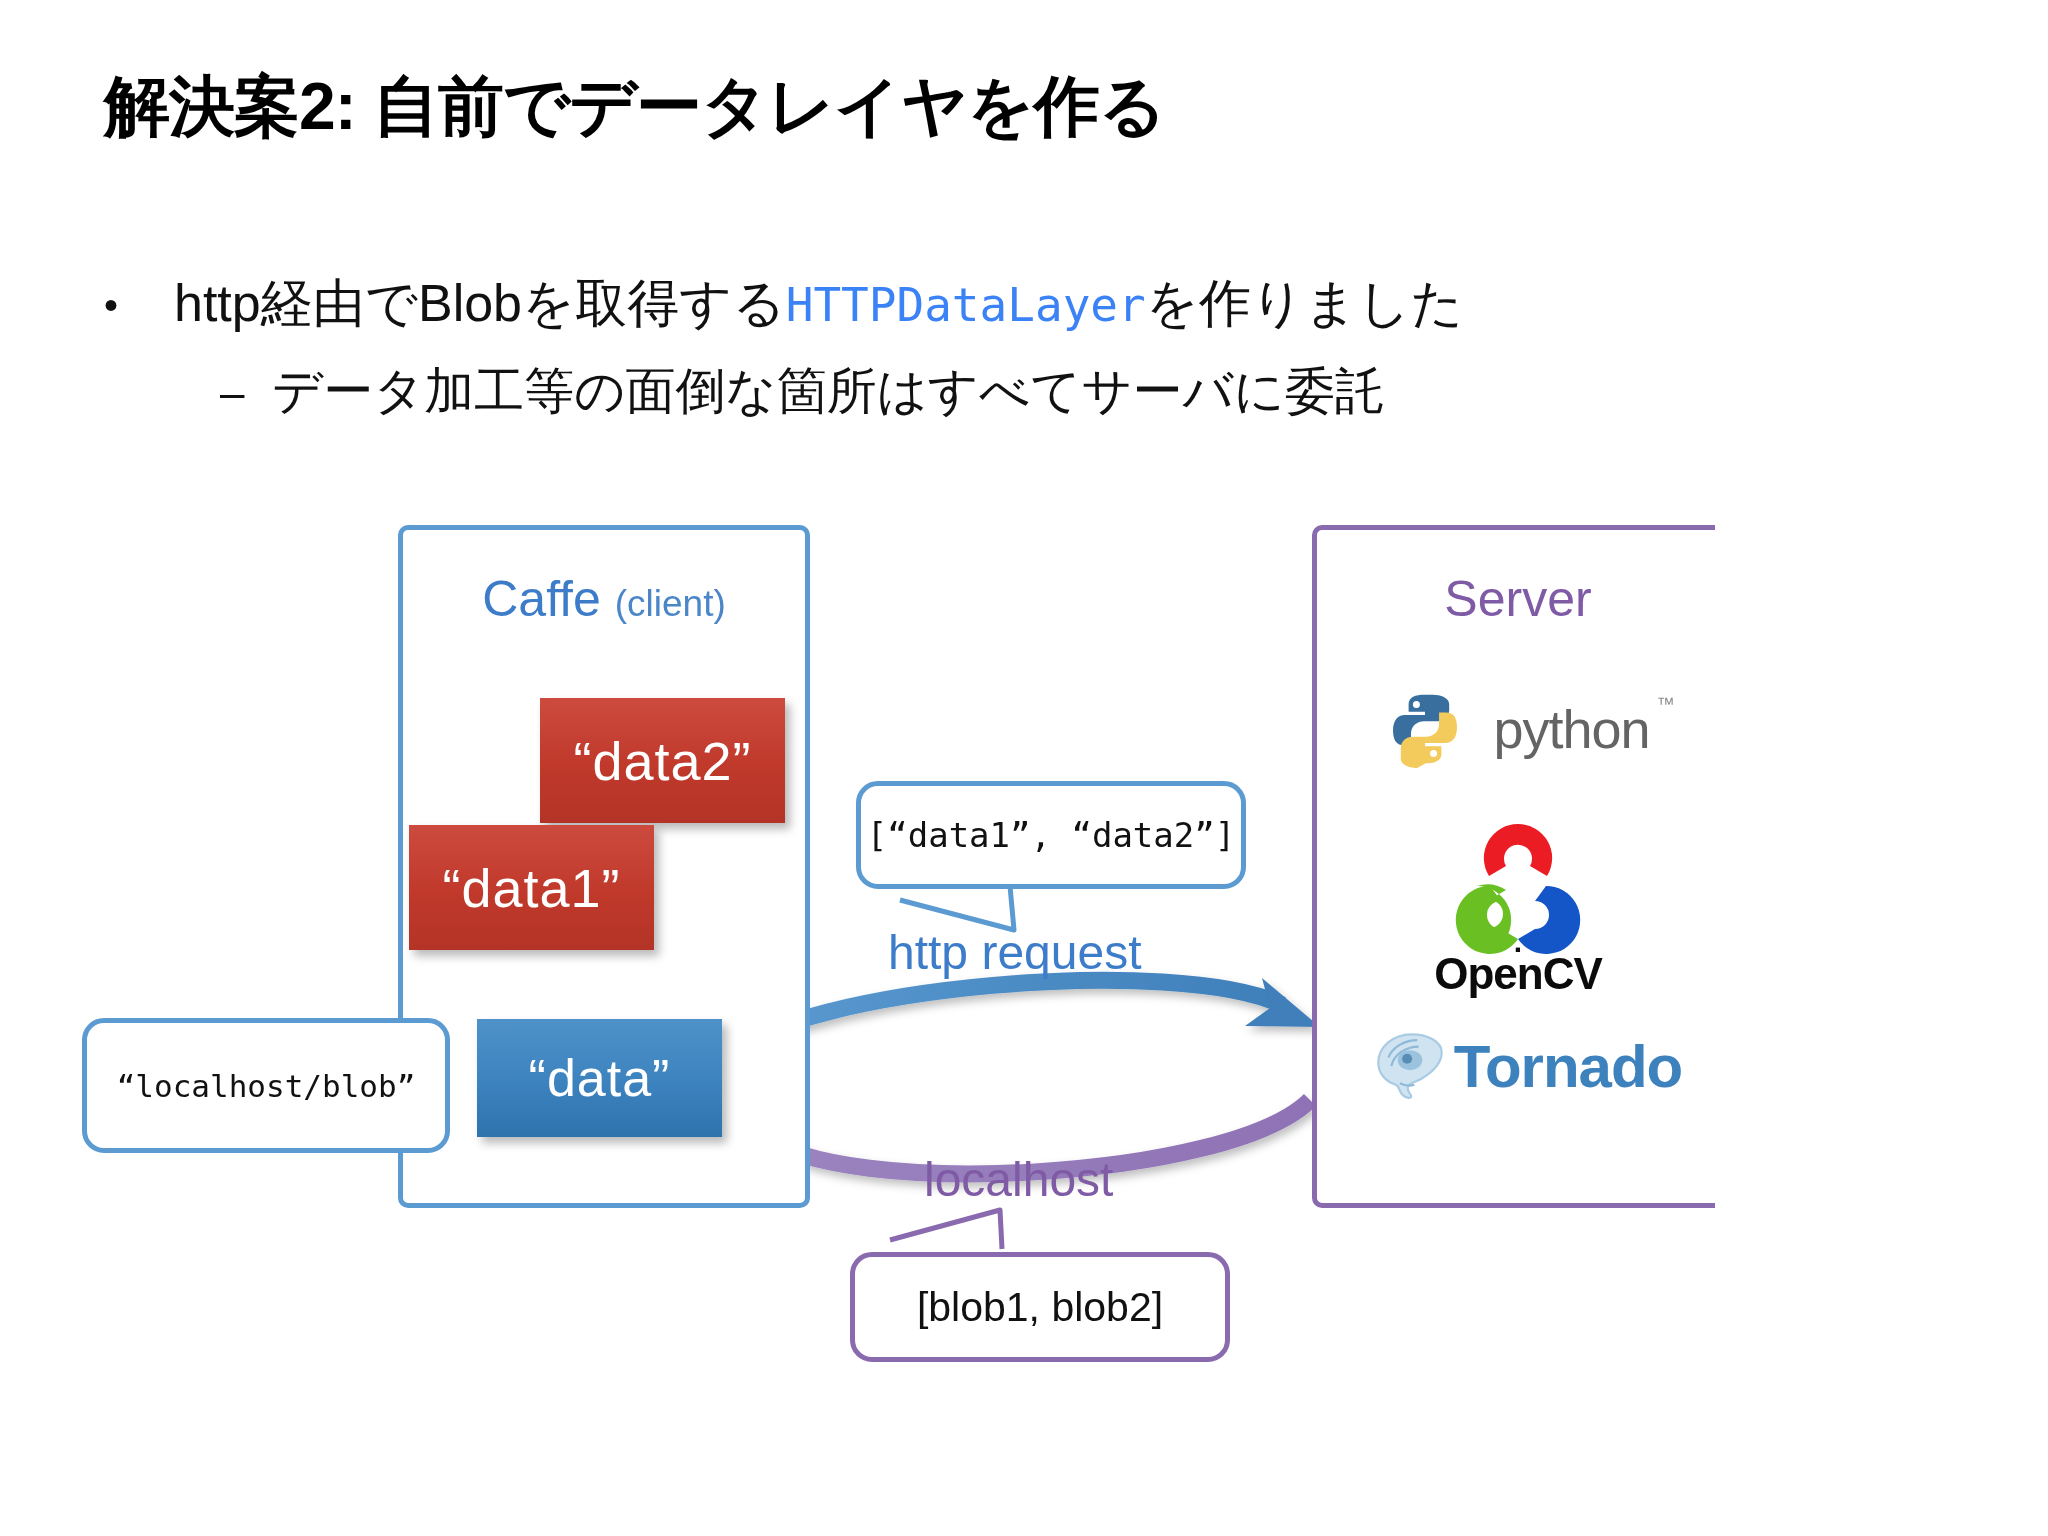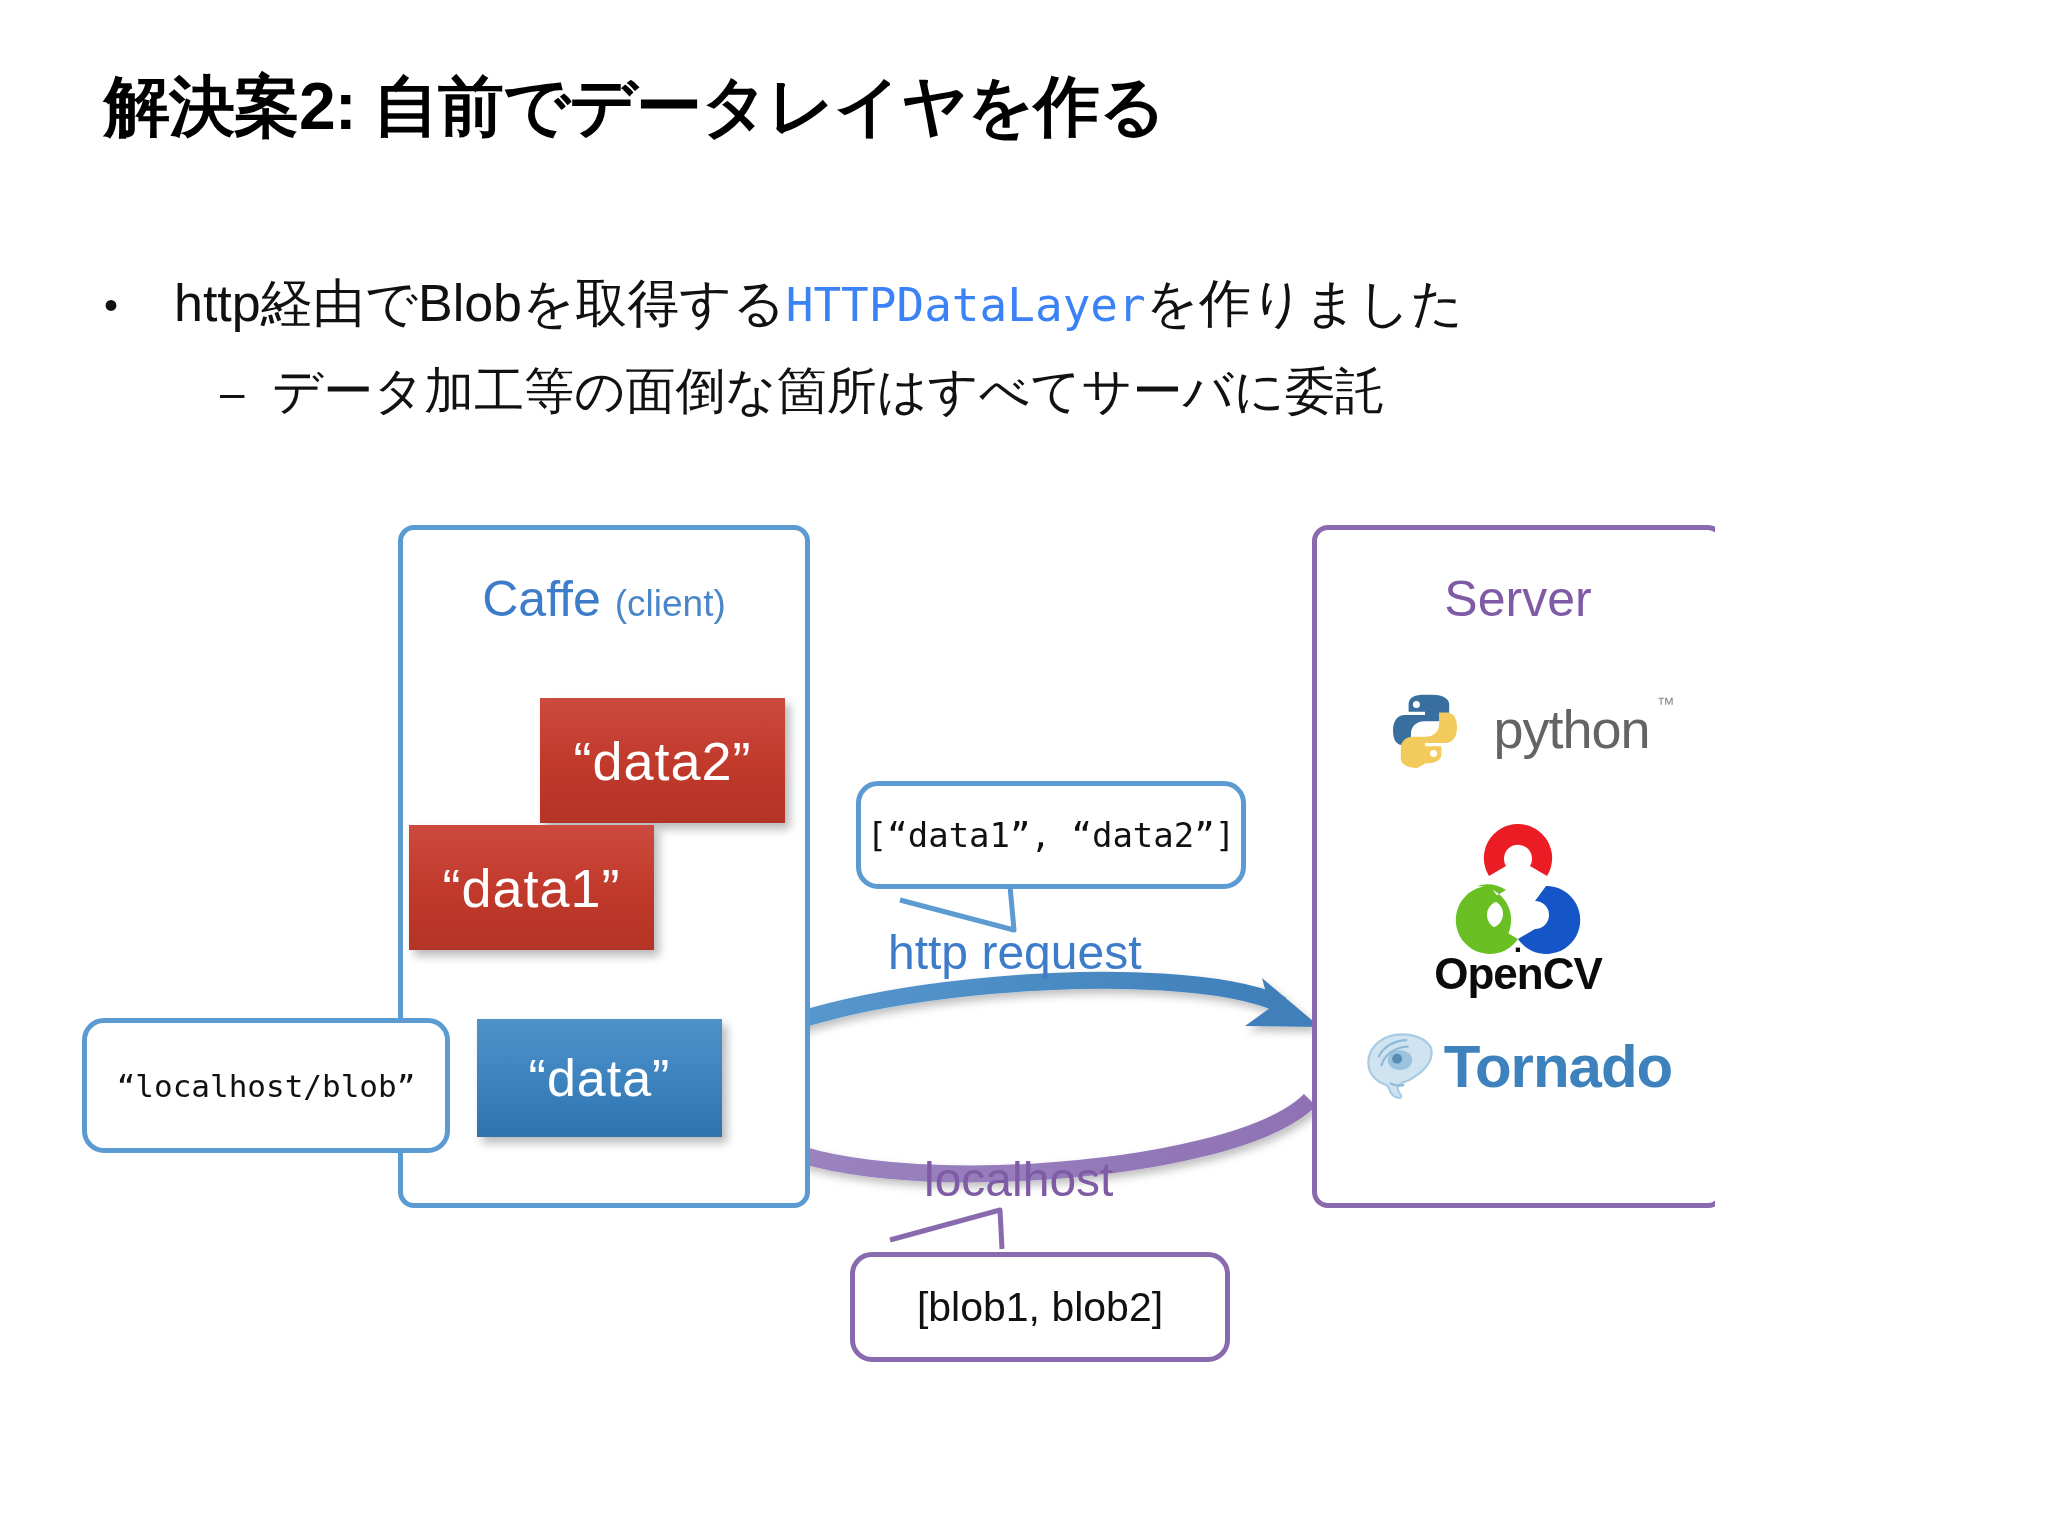--- a/index.html
+++ b/index.html
@@ -62,21 +62,21 @@
   }
   .bullet2 .dash {
     display: inline-block;
     width: 52px;
     font-size: 44px;
   }
 
   
   .panel {
     position: absolute;
-    border-radius: 16px;
+    border-radius: 10px;
     background: #ffffff;
     box-sizing: border-box;
   }
   .panel-caffe {
     left: 398px;
     top: 525px;
     width: 412px;
     height: 683px;
     border: 5px solid #5b9bd1;
   }
@@ -237,21 +237,21 @@
   
   .logo-row {
     position: absolute;
     display: flex;
     align-items: center;
     justify-content: center;
     width: 100%;
   }
   .logo-python { top: 160px; }
   .logo-opencv { top: 290px; flex-direction: column; }
-  .logo-tornado { top: 500px; }
+  .logo-tornado { top: 500px; padding-left: 10px; }
   .python-word {
     font-size: 54px;
     color: #646464;
     letter-spacing: -1px;
     margin-left: 29px;
     position: relative;
   }
   .python-tm {
     position: absolute;
     top: -4px;

